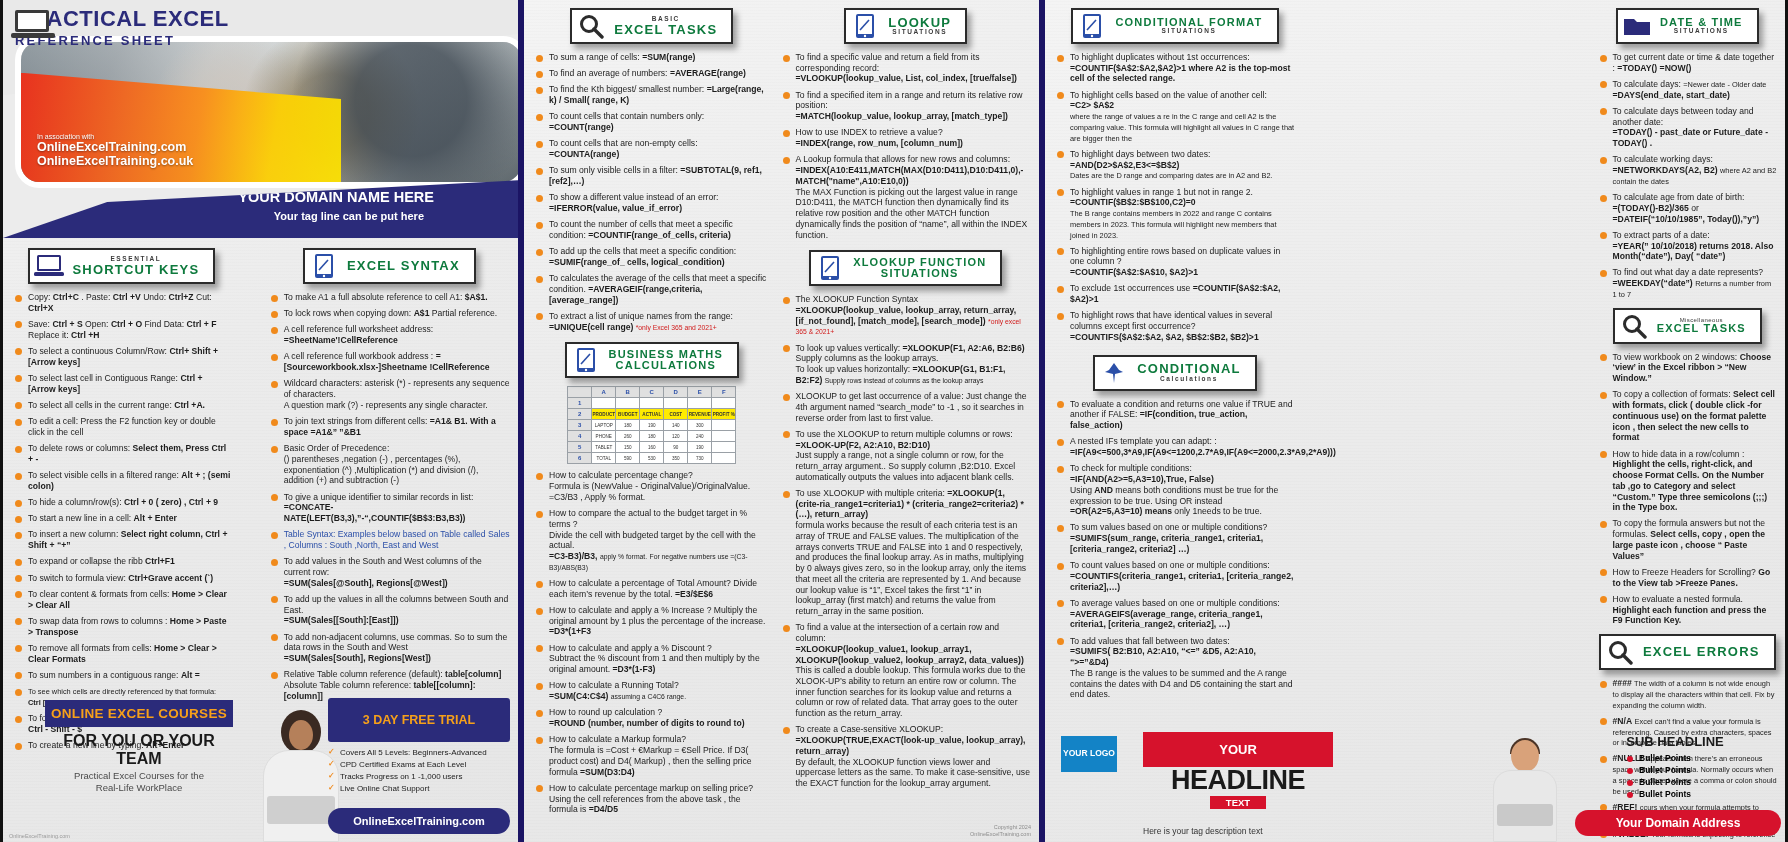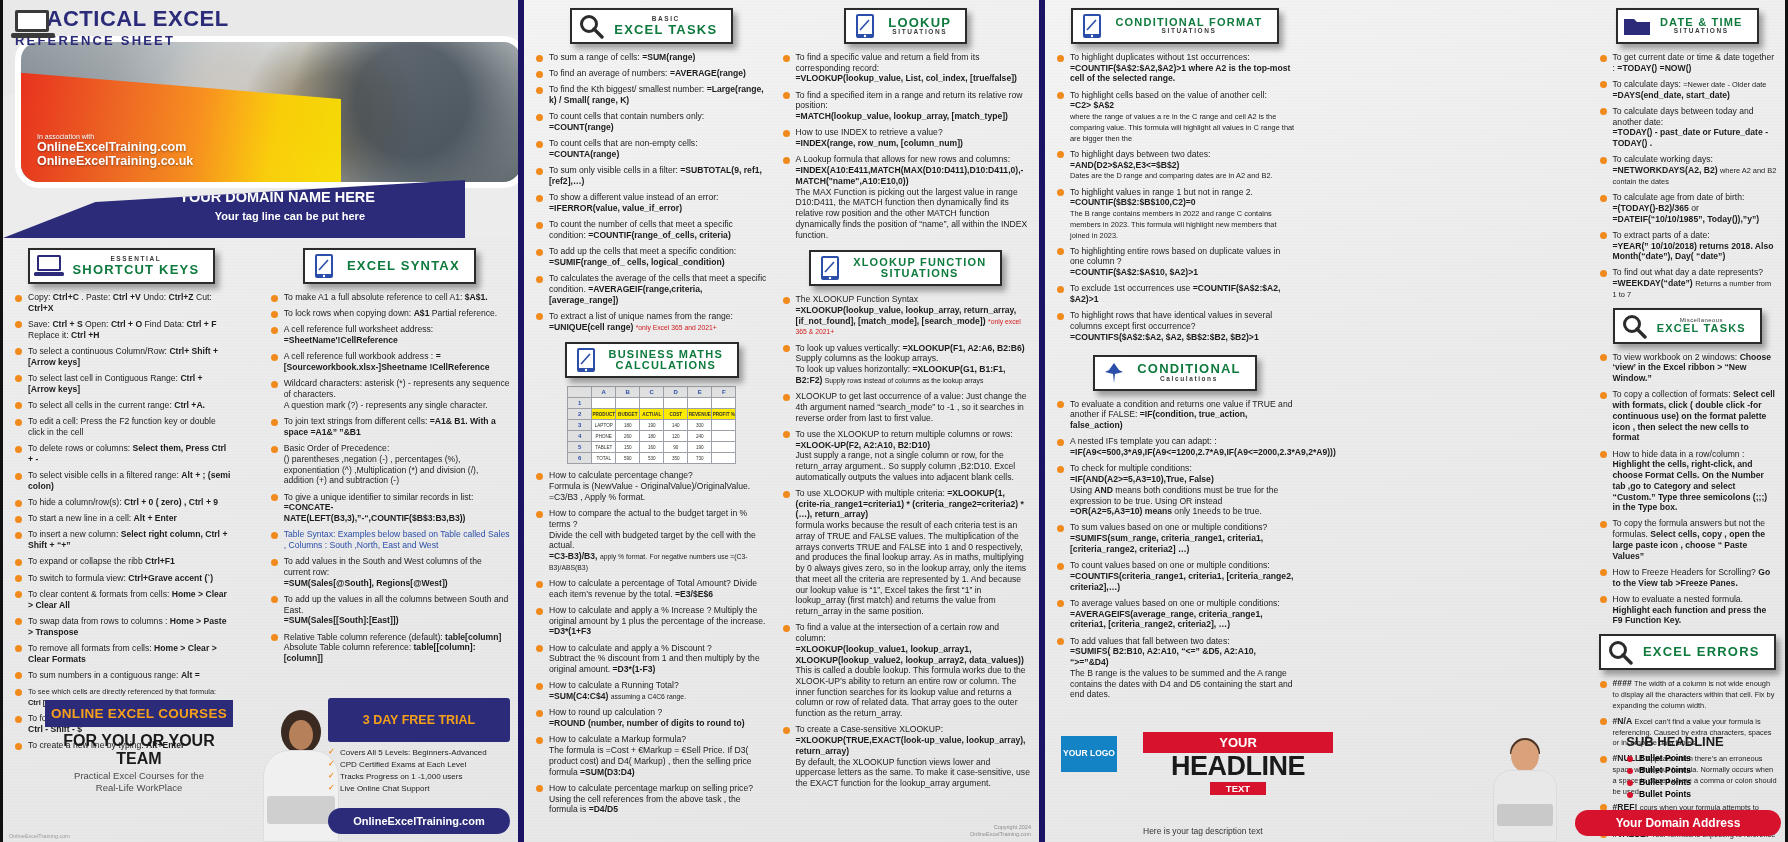--- a/index.html
+++ b/index.html
@@ -36,21 +36,21 @@
       radial-gradient(circle at 62% 50%, rgba(120,100,60,.55) 0 12%, rgba(0,0,0,0) 28%),
       radial-gradient(circle at 42% 46%, rgba(210,200,190,.6) 0 10%, rgba(0,0,0,0) 26%),
       linear-gradient(180deg, rgba(255,255,255,.25), rgba(0,0,0,.15)); }
   .photo .warm { position:absolute; left:0; top:22%; width:64%; height:78%;
     background:linear-gradient(100deg,#ef2b16 0%, #f4651a 32%, #fb8c14 55%, #ffd000 78%, #ffe400 100%);
     opacity:.93; clip-path:polygon(0 0, 100% 24%, 100% 100%, 0 100%);}
   .photo .assoc { position:absolute; left:16px; bottom:14px; z-index:4; color:#fff;
     text-shadow:0 1px 2px rgba(0,0,0,.4);}
   .photo .assoc .a1 { font-size:7px; }
   .photo .assoc .a2 { font-size:12.5px; font-weight:bold; line-height:1.12; }
-  .blueband { position:absolute; left:0; bottom:0; width:462px; height:58px; z-index:5;
+  .blueband { position:absolute; left:0; bottom:0; width:521px; height:58px; z-index:5;
     background:#2b2b7a; clip-path:polygon(20% 38%, 100% 0, 100% 100%, 0 100%); }
   .blueband .dn { position:absolute; right:90px; top:9px; color:#fff; font-size:14.5px; font-weight:bold;}
   .blueband .tl { position:absolute; right:100px; top:30px; color:#fff; font-size:11px; font-weight:bold;}
   .hero-white { position:absolute; left:0; top:0; width:521px; height:238px; z-index:2;
     background:#e9e9e9; clip-path:polygon(0 0, 100% 0, 100% 14%, 0 40%);}
 
   
   .sec { position:relative; display:inline-flex; align-items:center; background:#fff;
     border:2px solid #2b2b2b; padding:3px 14px 3px 4px; box-shadow:4px 5px 6px rgba(0,0,0,.35);
     min-height:34px; }
@@ -123,21 +123,21 @@
   table.mini td.rh { background:#e0e0e0; color:#2b4fa8; font-weight:bold; width:11px; font-size:6px;}
   table.mini td.hl { background:#ffeb00; font-weight:bold; }
 
   
   .ftr3 { position:absolute; left:0; bottom:0; width:746px; height:112px; }
   .logo-box { position:absolute; left:16px; top:6px; width:56px; height:36px; background:#1383c6;
     color:#fff; font-weight:bold; font-size:8.5px; display:flex; align-items:center;
     justify-content:center; text-align:center; line-height:1.15;}
   .headline { position:absolute; left:98px; top:2px; width:190px; }
   .headline .hb { background:#d6122c; color:#fff; text-align:center; font-weight:bold;
-    font-size:13px; padding:3px 0;}
+    font-size:13px; padding:10px 0;}
   .headline .hl { color:#1a1a1a; font-weight:bold; font-size:27px; text-align:center;
     letter-spacing:-.5px; line-height:1;}
   .headline .tx { background:#d6122c; color:#fff; font-weight:bold; font-size:9.5px;
     width:56px; text-align:center; margin:2px auto 0 auto; padding:1px 0;}
   .tagdesc { position:absolute; left:98px; bottom:6px; font-size:8.5px; color:#333; }
   .sub2 { position:absolute; right:16px; top:4px; width:200px; }
   .sub2 .sh { font-weight:bold; font-size:13px; color:#1a1a1a; text-align:center; }
   .sub2 ul { list-style:none; margin-top:4px; margin-left:52px;}
   .sub2 li { position:relative; padding-left:12px; font-size:8.5px; font-weight:bold; margin-bottom:2px;}
   .sub2 li:before { content:""; position:absolute; left:0; top:3px; width:6px; height:6px;
@@ -246,20 +246,21 @@
             <li>To lock rows  when copying down:                          <b>A$1</b>  Partial reference.</li>
             <li> A cell reference full worksheet address:      <b>=SheetName'!CellReference</b></li>
             <li>A cell reference full workbook address :      <b>=[Sourceworkbook.xlsx-]Sheetname !CellReference</b></li>
             <li>Wildcard characters:  asterisk (*) - represents any sequence of characters.<br>A question mark (?) - represents any single character.</li>
             <li>To  join text strings from  different cells:   <b>=A1&amp; B1. With a space  =A1&amp;” ”&amp;B1</b></li>
             <li>Basic Order of Precedence:<br>() parentheses  ,negation (-) , percentages (%), exponentiation (^) ,Multiplication (*) and division (/), addition (+) and subtraction (-)</li>
             <li>To  give a unique identifier to similar records in list:   <b>=CONCATE-NATE(LEFT(B3,3),”-“,COUNTIF($B$3:B3,B3))</b></li>
             <li><span class="blue">Table Syntax: Examples below based on Table called Sales , Columns : South ,North, East and West</span></li>
             <li>To add values in the South and West columns of the current row:<br><b>=SUM(Sales[@South], Regions[@West])</b></li>
             <li>To add up the  values in all the columns between South and East.<br><b>=SUM(Sales[[South]:[East]])</b></li>
+            <li>To add non-adjacent columns, use commas. So to sum the data rows in the South  and West<br><b>=SUM(Sales[South], Regions[West])</b></li>
             <li>Relative Table column reference (default):   <b>table[column]</b><br>Absolute Table column reference:     <b>table[[column]:[column]]</b></li>
           </ul>
       </div>
     </div>
 
     <div class="ftr">
       <div class="courses-box">
         <div class="bar">ONLINE EXCEL COURSES</div>
         <div class="h2">FOR YOU OR YOUR TEAM</div>
         <div class="h3">

